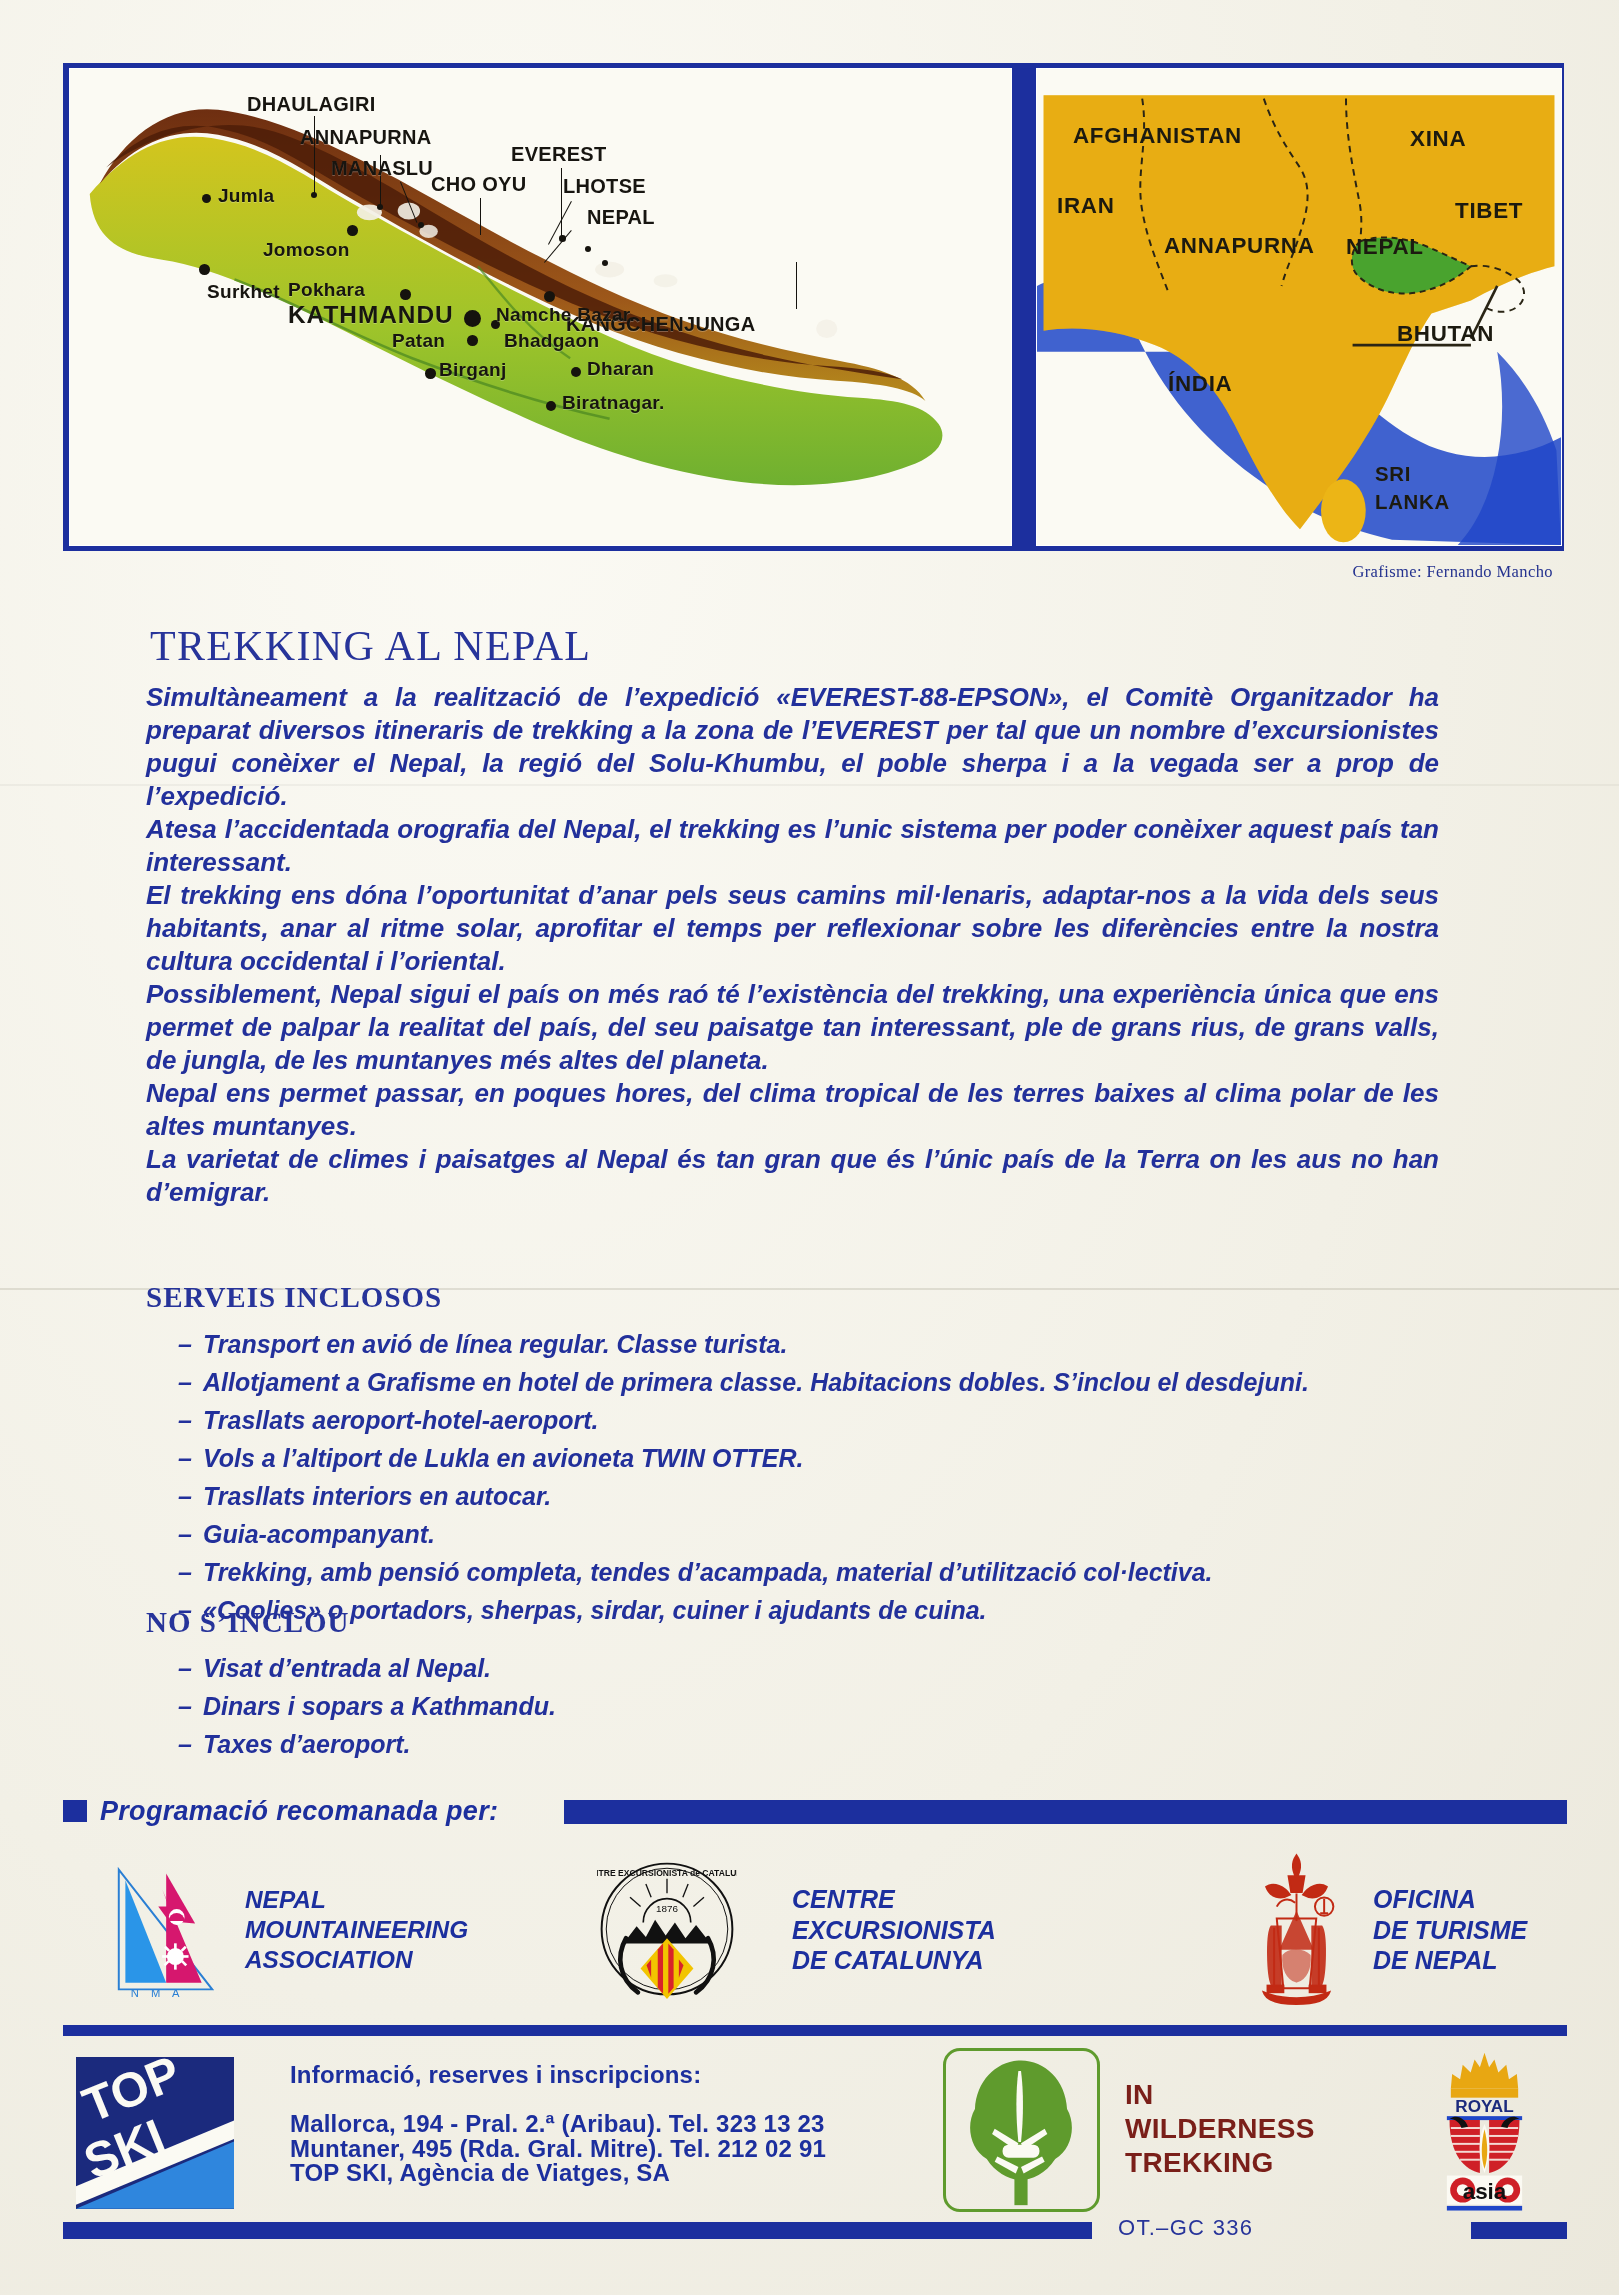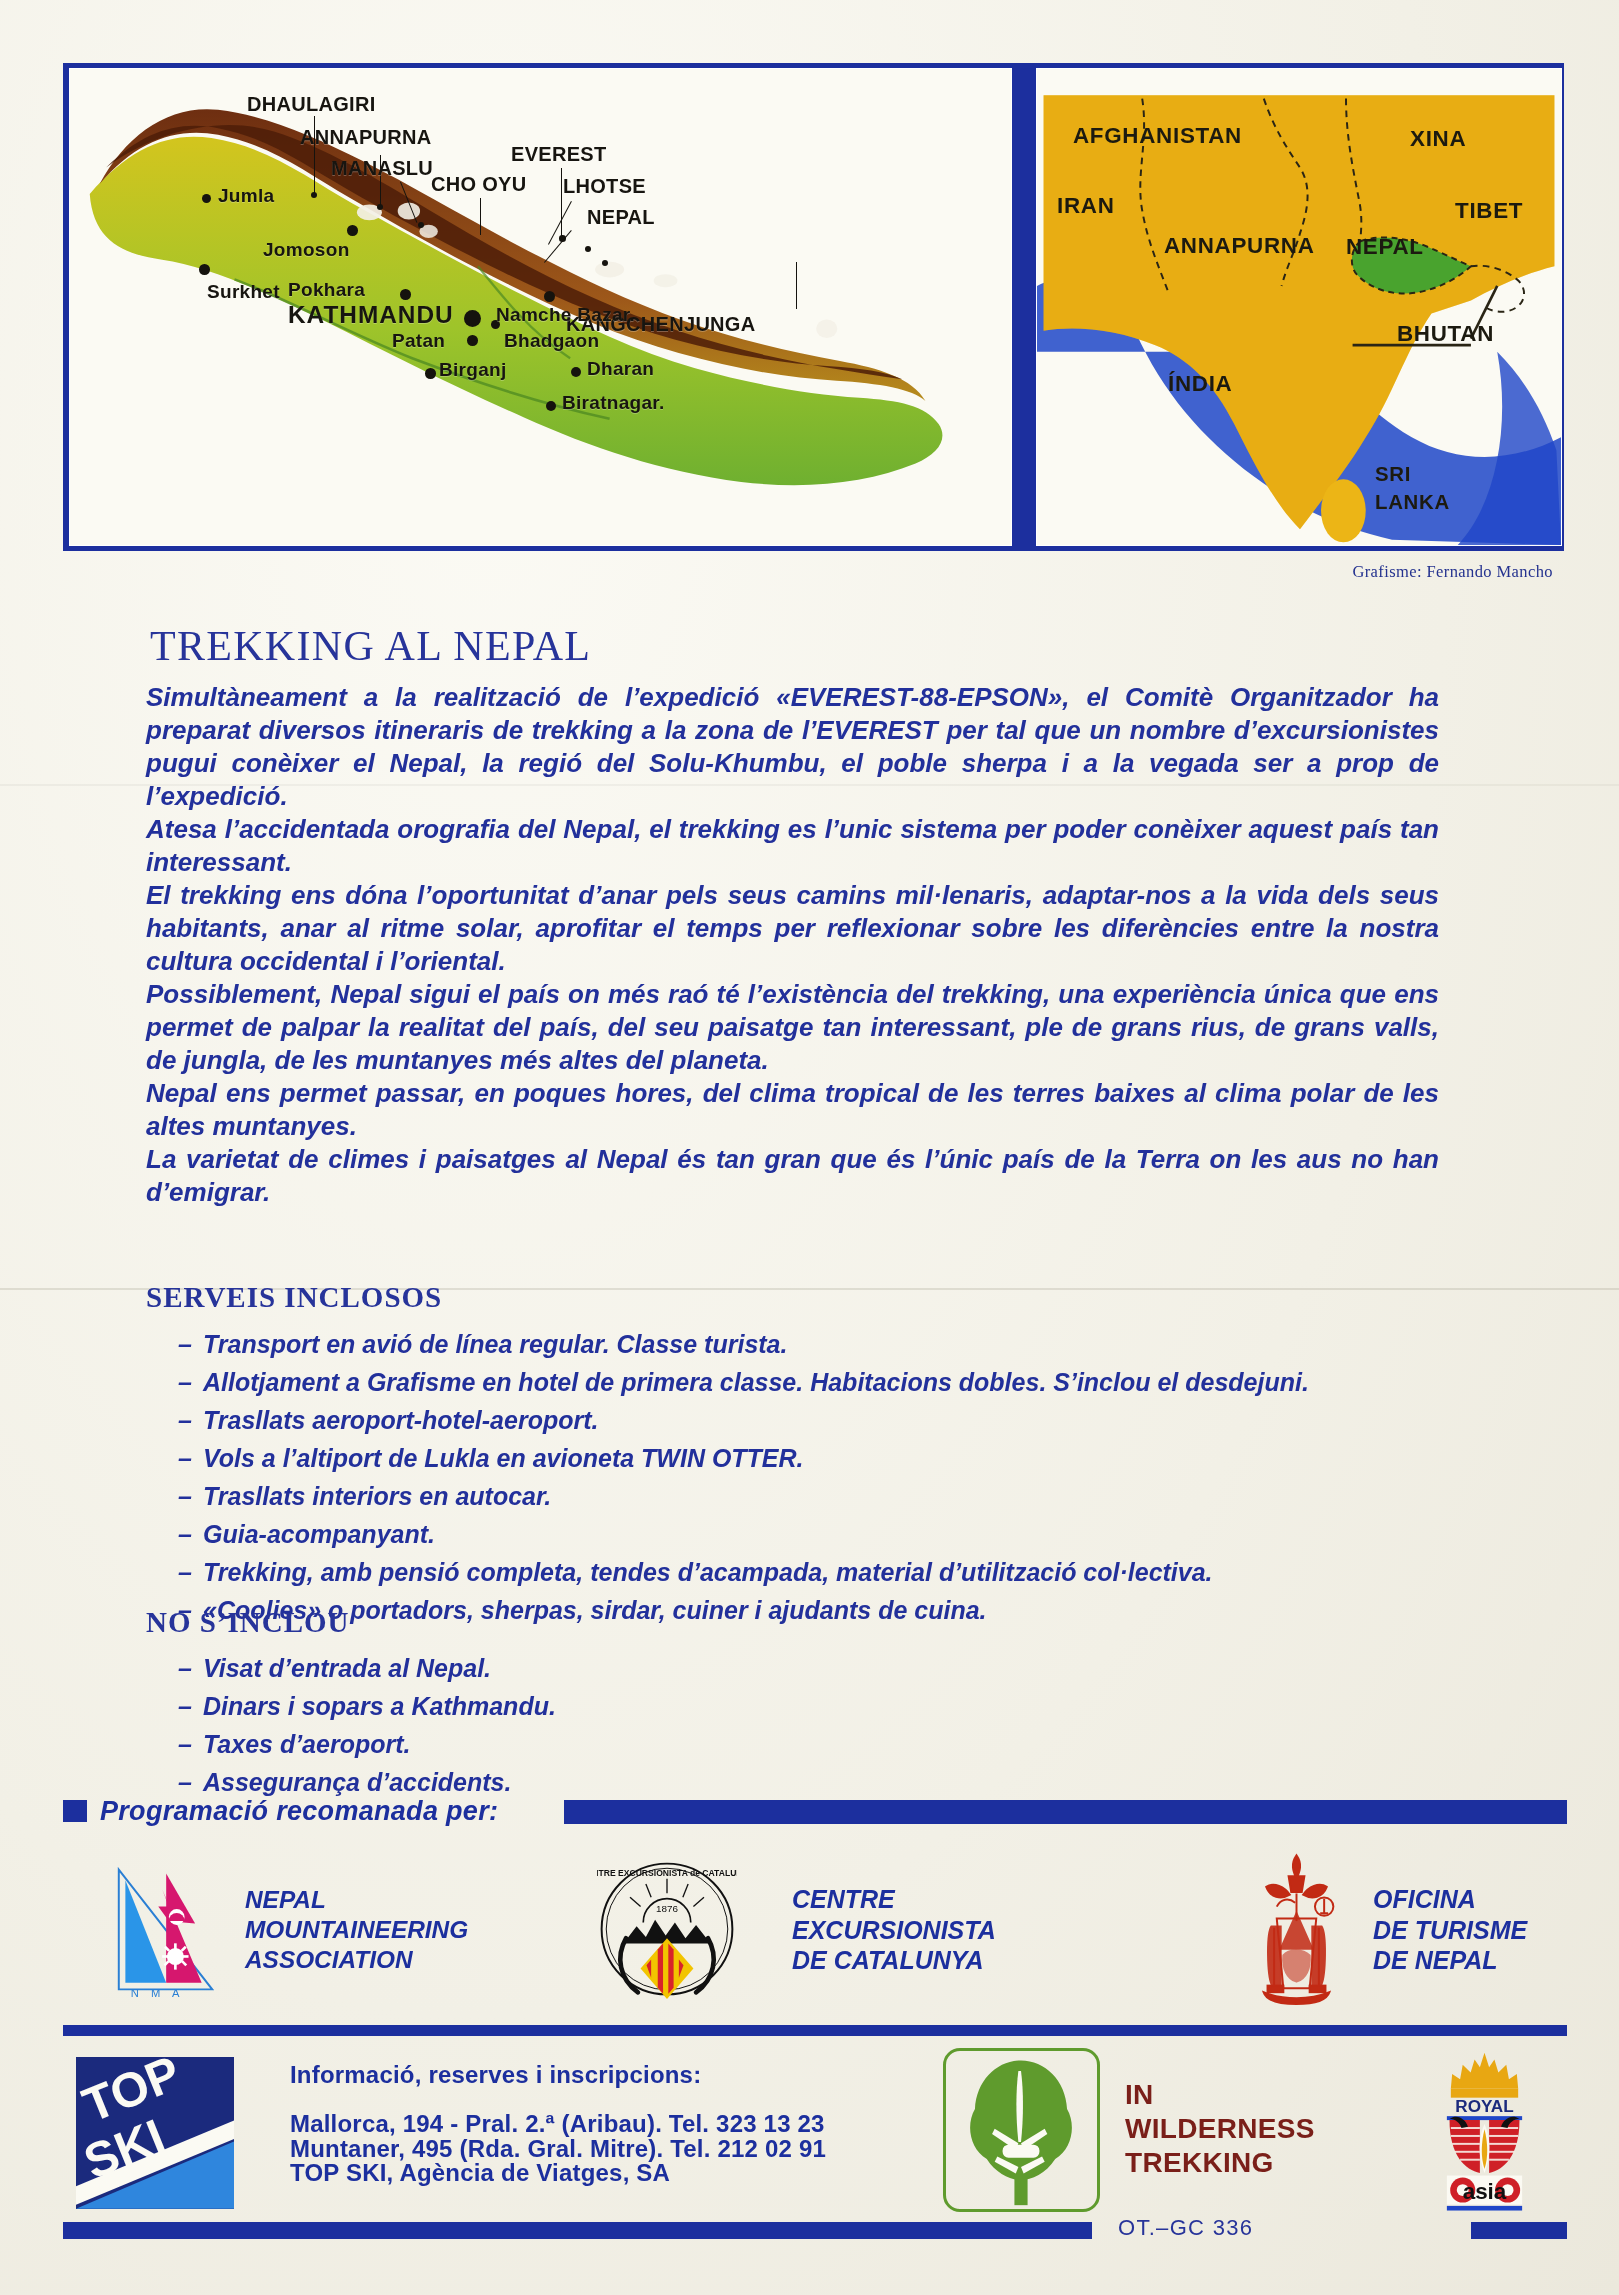--- a/index.html
+++ b/index.html
@@ -295,21 +295,20 @@
     <div class="bitem"><span class="bdash">–</span><span>Guia-acompanyant.</span></div>
     <div class="bitem"><span class="bdash">–</span><span>Trekking, amb pensió completa, tendes d’acampada, material d’utilització col·lectiva.</span></div>
     <div class="bitem"><span class="bdash">–</span><span>«Coolies» o portadors, sherpas, sirdar, cuiner i ajudants de cuina.</span></div>
   </div>
 
   <h2 class="sec-head" id="h-noinclou">NO S’INCLOU</h2>
   <div class="blist" id="l-noinclou">
     <div class="bitem"><span class="bdash">–</span><span>Visat d’entrada al Nepal.</span></div>
     <div class="bitem"><span class="bdash">–</span><span>Dinars i sopars a Kathmandu.</span></div>
     <div class="bitem"><span class="bdash">–</span><span>Taxes d’aeroport.</span></div>
-    <div class="bitem"><span class="bdash">–</span><span>Assegurança d’accidents.</span></div>
   </div>
 
   <div class="prog-row">
     <span class="prog-sq"></span>
     <span class="prog-txt">Programació recomanada per:</span>
     <span class="prog-bar"></span>
   </div>
 
   <div class="sponsors">
 

